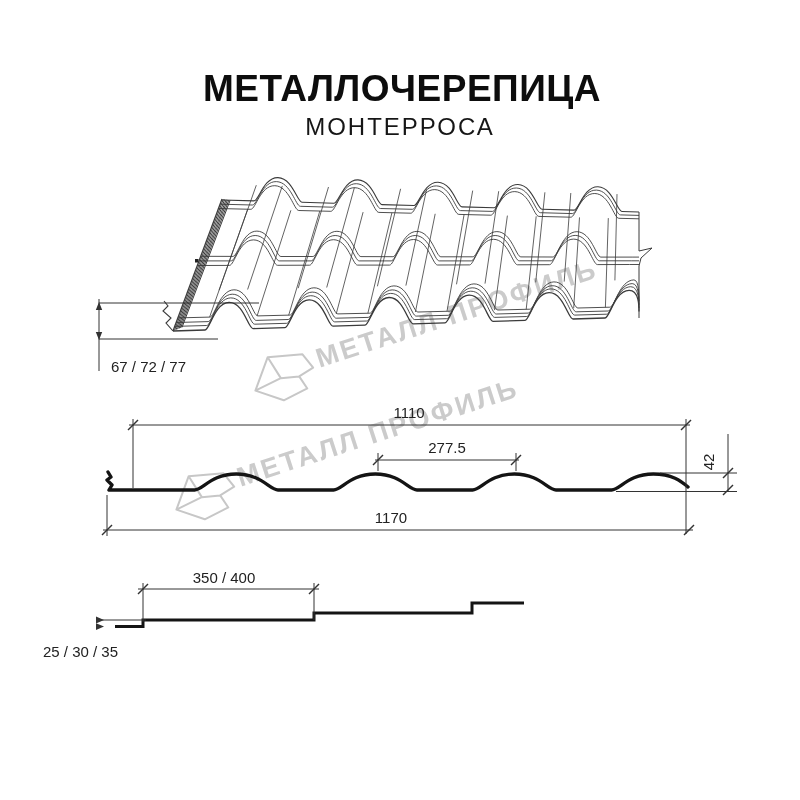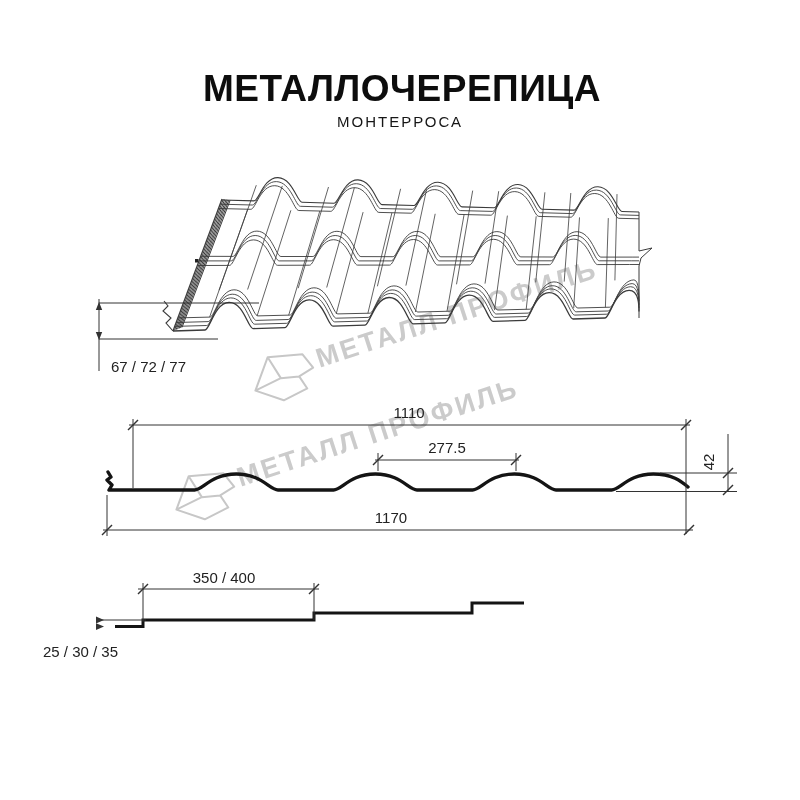--- a/index.html
+++ b/index.html
@@ -1,21 +1,21 @@
 <!DOCTYPE html>
 <html><head>
 <meta charset="utf-8">
 <style>
   html,body{margin:0;padding:0;background:#ffffff;}
   .stage{position:relative;width:800px;height:800px;background:#ffffff;overflow:hidden;
          font-family:"Liberation Sans","DejaVu Sans",sans-serif;}
   .title{position:absolute;top:68px;left:2px;width:800px;text-align:center;
          font-size:37px;font-weight:700;letter-spacing:.5px;color:#0d0d0d;}
   .subtitle{position:absolute;top:113px;left:0;width:800px;text-align:center;
-         font-size:15px;font-weight:400;letter-spacing:2px;color:#161616;}
+         font-size:24px;font-weight:400;letter-spacing:2px;color:#161616;}
   svg{position:absolute;top:0;left:0;}
   text.dim{font-family:"Liberation Sans","DejaVu Sans",sans-serif;font-size:15px;fill:#222;}
   text.wm{font-family:"Liberation Sans","DejaVu Sans",sans-serif;font-size:27px;font-weight:600;
           letter-spacing:2.5px;fill:#cbcbcb;}
   .dimline{stroke:#333;stroke-width:1;fill:none;}
   .tick{stroke:#333;stroke-width:1.4;}
   .bold{stroke:#141414;stroke-width:3.4;fill:none;stroke-linecap:round;stroke-linejoin:round;}
   .thick{stroke:#141414;stroke-width:3;fill:none;stroke-linejoin:miter;}
   .logo{stroke:#c7c7c7;stroke-width:2;fill:#ffffff;stroke-linejoin:round;}
 </style>

